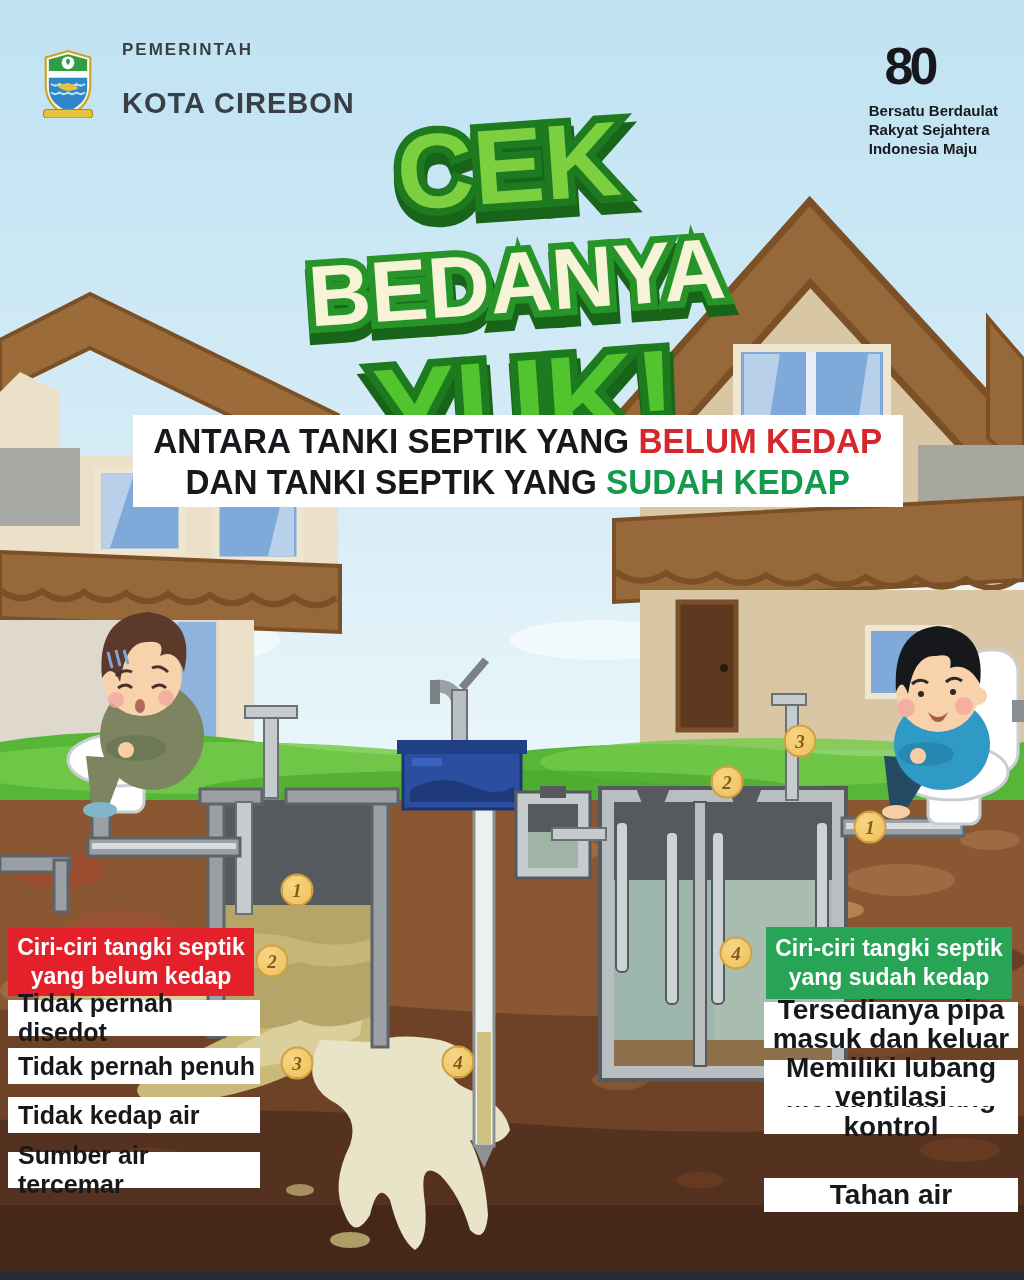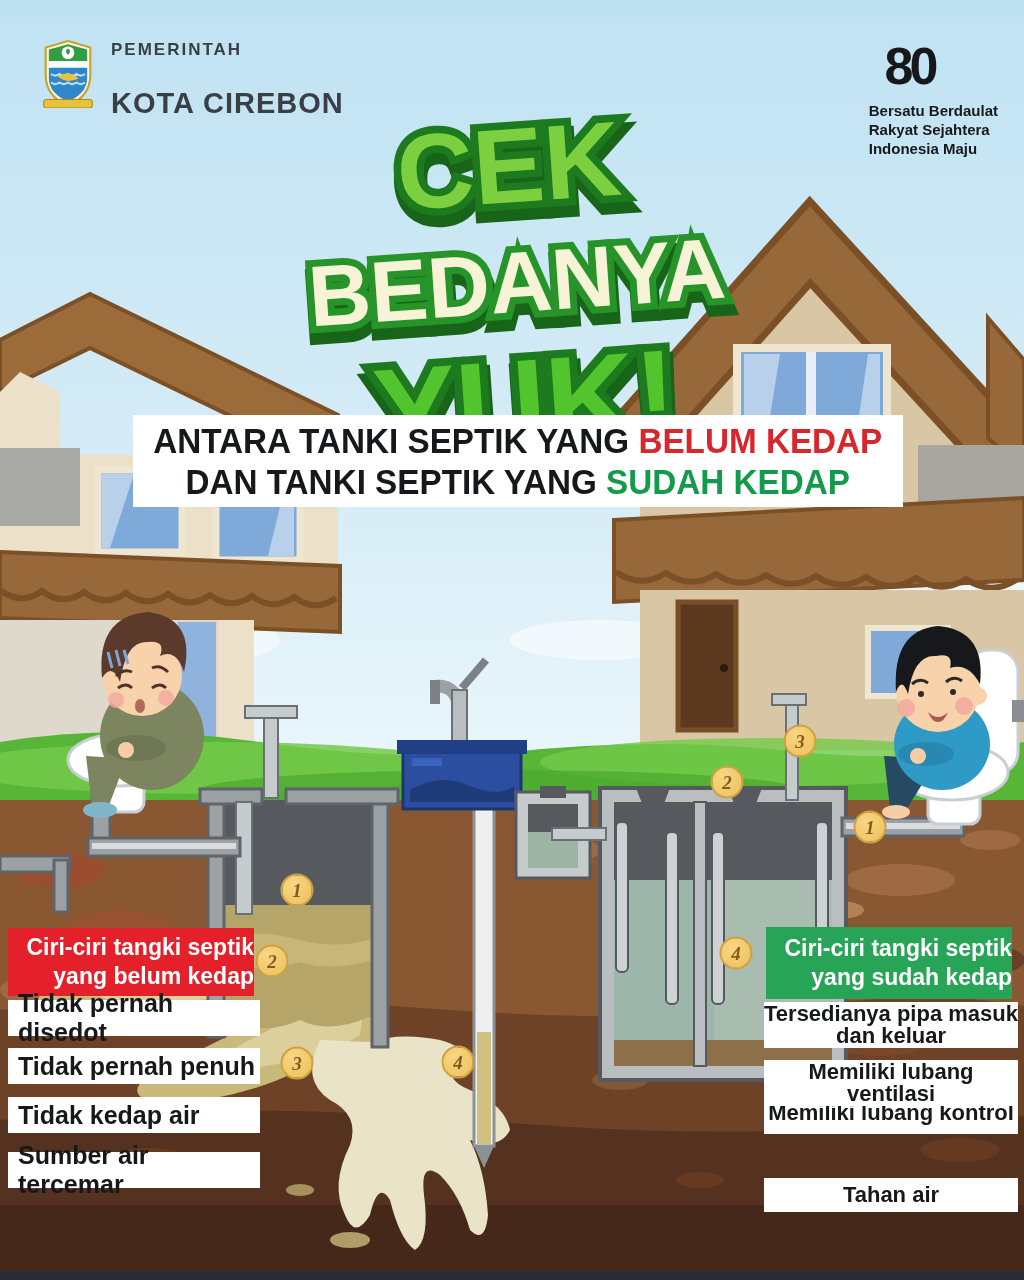--- a/index.html
+++ b/index.html
@@ -4,42 +4,42 @@
 <style>
   html,body{margin:0;padding:0;background:#222;}
   #poster{
     position:relative;width:1024px;height:1280px;overflow:hidden;
     font-family:"Liberation Sans",sans-serif;
     background:linear-gradient(180deg,#bfe2f2 0%,#d8edf7 40%,#ecf7fb 62%);
   }
   #scene{position:absolute;left:0;top:0;}
   .abs{position:absolute;}
   
-  .hdr-left{left:42px;top:40px;display:flex;align-items:flex-start;gap:17px;}
+  .hdr-left{left:42px;top:40px;display:flex;align-items:flex-end;gap:28px;}
   .hdr-left .t1{font-size:17px;font-weight:700;letter-spacing:2px;color:#3a3f46;}
   .hdr-left .t2{font-size:29px;font-weight:800;letter-spacing:1px;color:#3a3f46;line-height:1.05;margin-top:28px;}
   .hdr-right{right:26px;top:40px;display:flex;align-items:center;gap:10px;flex-direction:column;}
   .hdr-right .num{font-size:52px;font-weight:900;letter-spacing:-4px;color:#17181c;line-height:1;}
   .hdr-right .lines{display:flex;flex-direction:column;}
   .hdr-right .lines span{font-size:15px;font-weight:800;color:#17181c;line-height:1.25;margin-left:48px;}
   
   .title-wrap{left:282px;top:86px;width:470px;height:400px;transform:rotate(-4deg);}
   
   .headline{left:133px;top:415px;width:770px;height:92px;background:#ffffff;
     display:flex;flex-direction:column;justify-content:center;align-items:center;}
   .headline .ln{font-size:35px;font-weight:800;color:#17181c;white-space:nowrap;
     transform:scaleX(.95);line-height:1.18;letter-spacing:0px;}
   .hl-red{color:#d7262c;} .hl-green{color:#149a4c;}
   
-  .panel-hdr{color:#fff;font-weight:800;text-align:center;display:flex;flex-direction:column;justify-content:center;align-items:flex-end;}
+  .panel-hdr{color:#fff;font-weight:800;text-align:center;display:flex;flex-direction:column;justify-content:center;}
   .red-box{left:8px;top:928px;width:246px;height:68px;background:#e4212a;font-size:23px;line-height:1.25;}
   .green-box{left:766px;top:927px;width:246px;height:72px;background:#28a457;font-size:23px;line-height:1.25;}
   .item{background:#fff;color:#17181c;font-weight:800;display:flex;flex-direction:column;justify-content:center;}
   .item-l{left:8px;width:252px;height:36px;font-size:25px;padding-left:10px;box-sizing:border-box;}
-  .item-r{left:764px;width:254px;text-align:center;font-size:22px;line-height:1.02;}
+  .item-r{left:764px;width:254px;text-align:center;font-size:28px;line-height:1.02;}
   
   .badge{width:33px;height:33px;border-radius:50%;background:radial-gradient(circle at 35% 30%,#f8d684,#edc05a);
     border:2px solid #cfa143;color:#8a5a1a;display:flex;align-items:center;justify-content:center;
     font:italic 700 19px "Liberation Serif",serif;transform:translate(-50%,-50%);box-sizing:border-box;}
   
   .footer{left:0;top:1226px;width:1024px;text-align:center;
     font:italic 600 27px "Liberation Sans",sans-serif;color:#f3ecdd;letter-spacing:1px;}
 </style>
 </head>
 <body>

